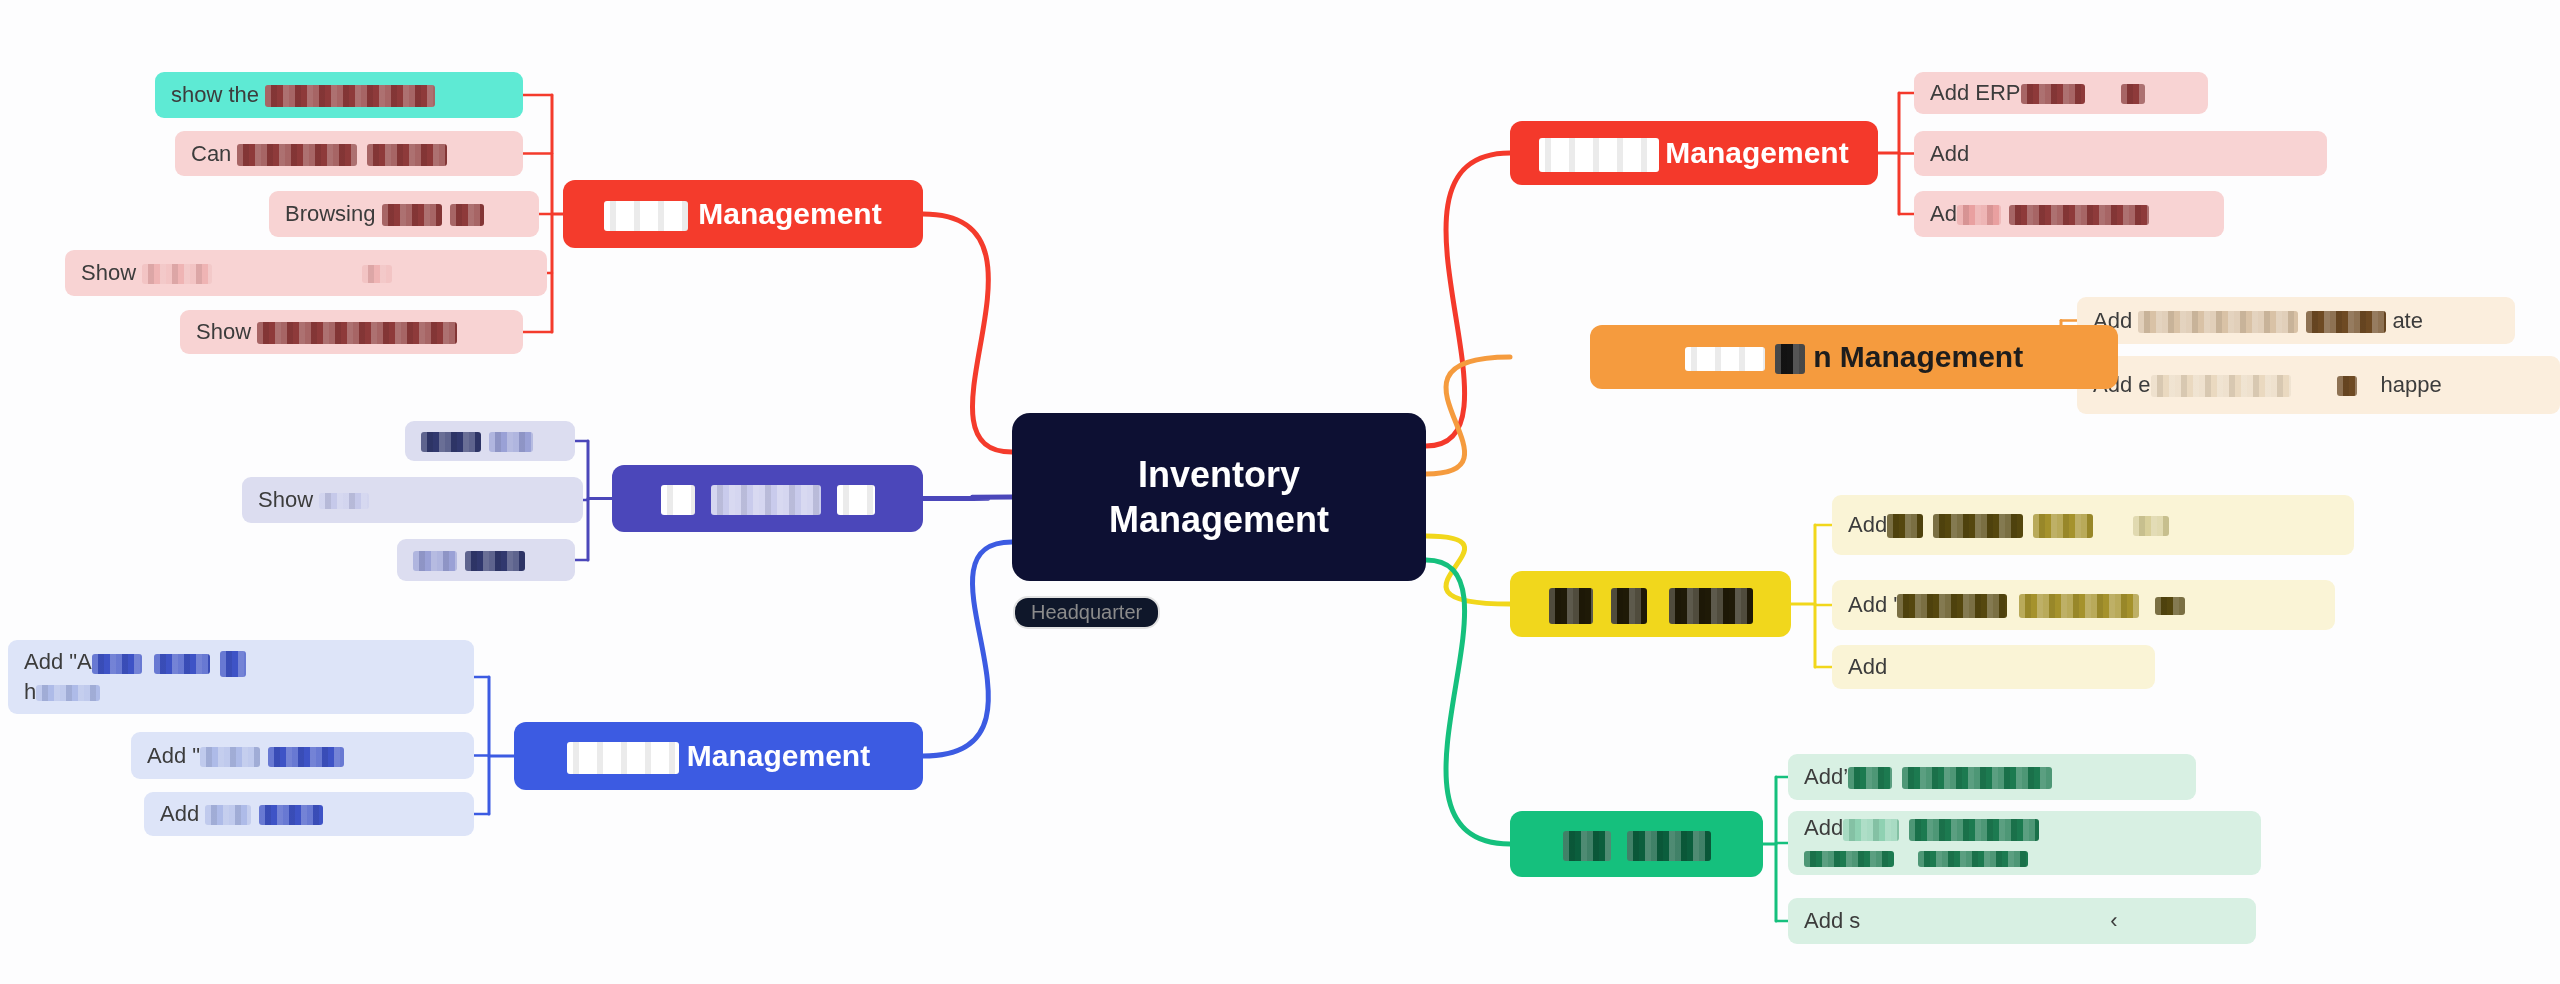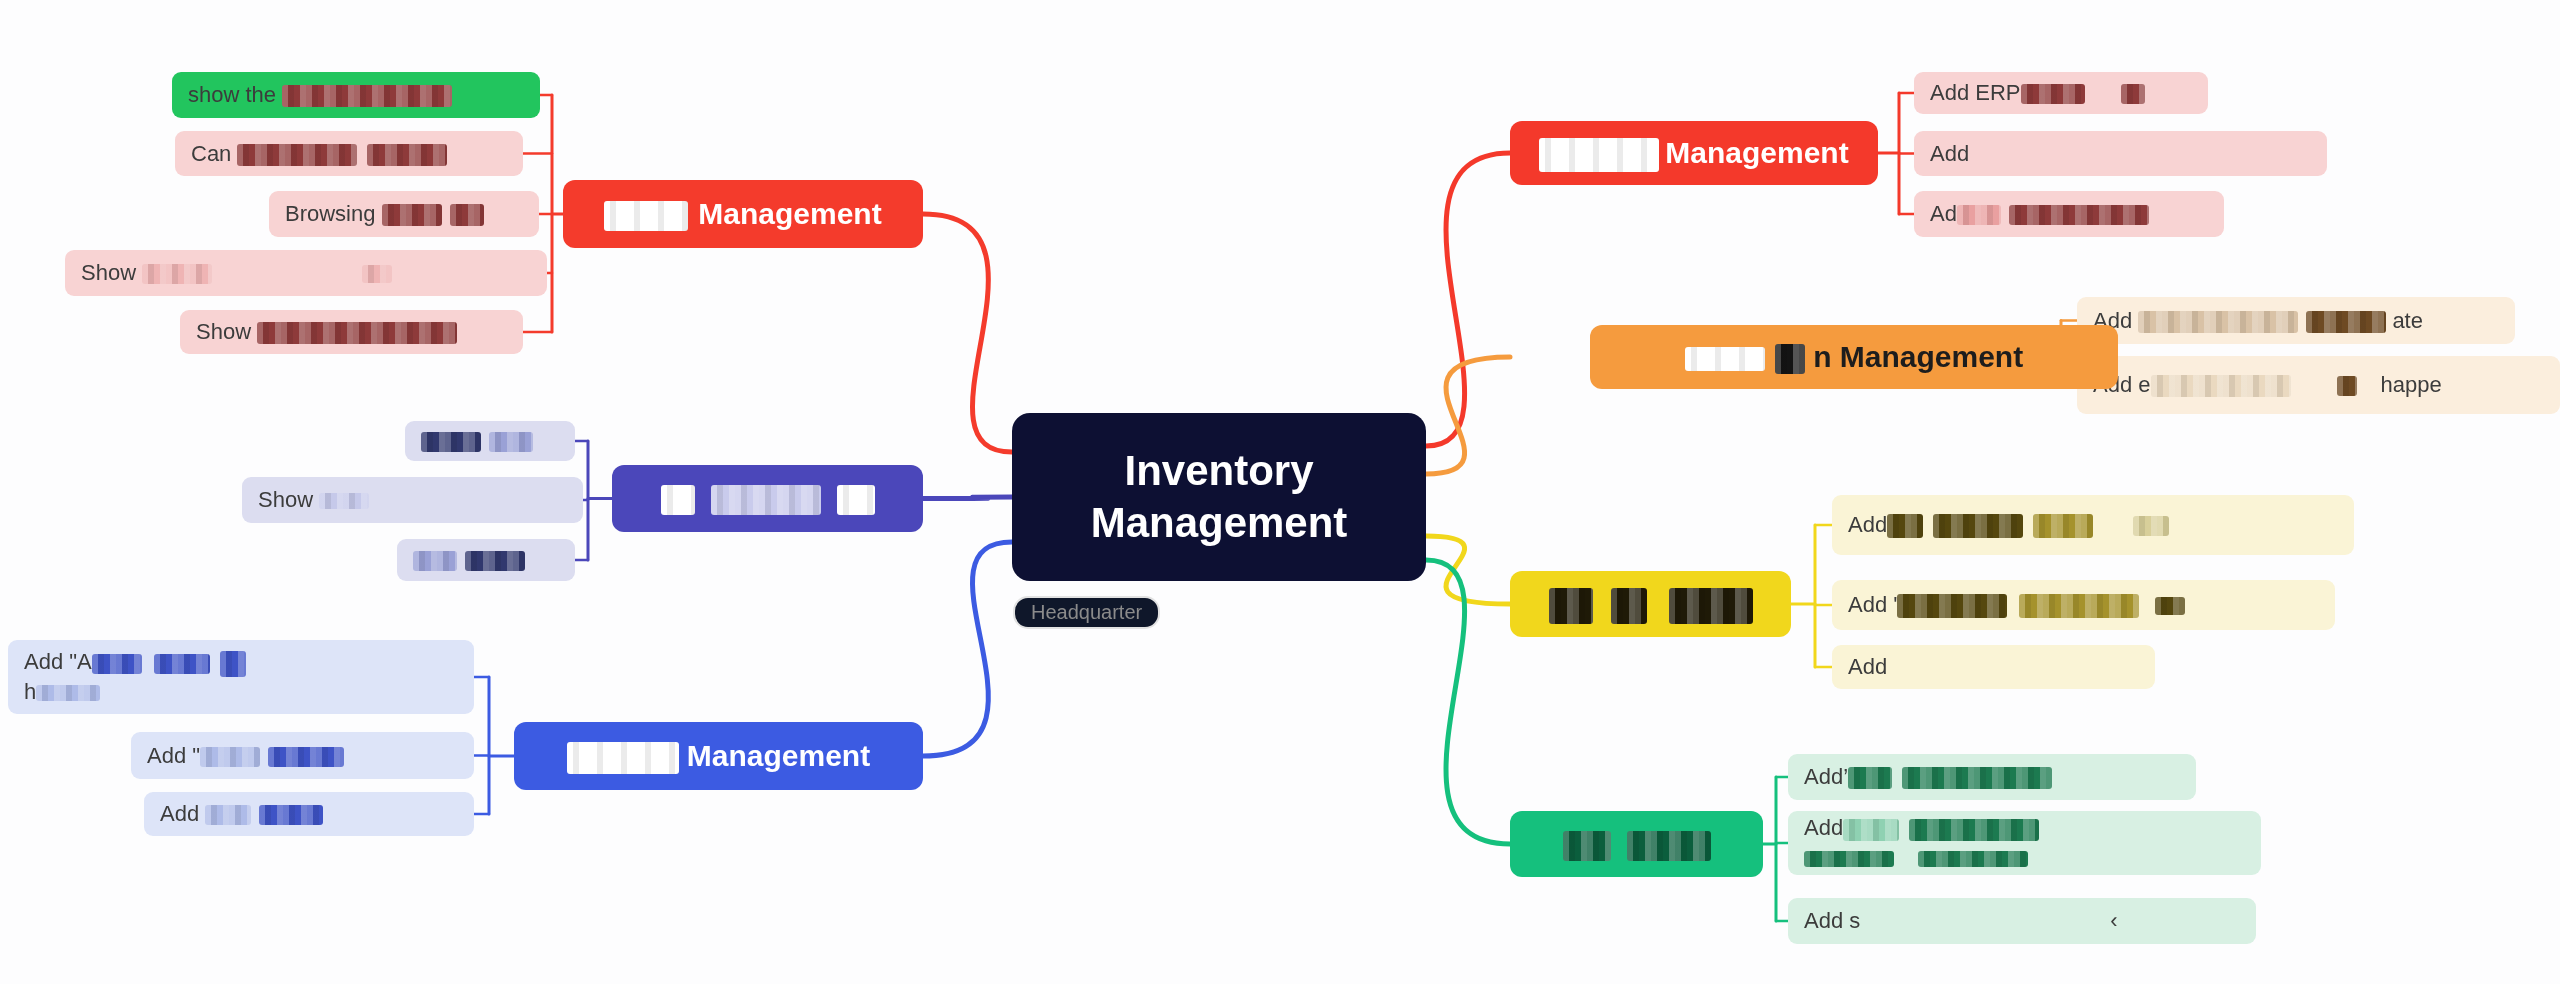--- a/index.html
+++ b/index.html
@@ -19,21 +19,21 @@
   .content{display:inline-block;white-space:nowrap;line-height:1.35;}
   .redact{
     display:inline-block;vertical-align:middle;border-radius:3px;
     background-image:repeating-linear-gradient(90deg,
       rgba(255,255,255,0.22) 0 6px, rgba(0,0,0,0.08) 6px 12px,
       rgba(255,255,255,0) 12px 18px, rgba(255,255,255,0.28) 18px 24px);
   }
   .gap{display:inline-block;height:1px;}
   #center-node{
     position:absolute;z-index:4;border-radius:18px;display:flex;flex-direction:column;
-    align-items:center;justify-content:center;font-weight:bold;font-size:42px;line-height:1.25;cursor:pointer;
+    align-items:center;justify-content:center;font-weight:bold;font-size:36px;line-height:1.25;cursor:pointer;
   }
   #hq-badge{
     position:absolute;z-index:4;background:#0f172a;border:2px solid #e2e2e2;color:#8b8b8b;
     font-size:20px;padding:3px 16px;border-radius:15px;cursor:pointer;white-space:nowrap;
   }
 </style>
 </head>
 <body>
 
 <div id="canvas">
@@ -79,21 +79,21 @@
       <path d="M 1776 777 L 1776 921" stroke="#15c07d" stroke-width="3" fill="none" stroke-linecap="round"></path>
       <path d="M 1763 844 L 1776 844" stroke="#15c07d" stroke-width="3" fill="none" stroke-linecap="round"></path>
       <path d="M 1776 777 L 1788 777" stroke="#15c07d" stroke-width="2.5" fill="none" stroke-linecap="round"></path>
       <path d="M 1776 843 L 1788 843" stroke="#15c07d" stroke-width="2.5" fill="none" stroke-linecap="round"></path>
       <path d="M 1776 921 L 1788 921" stroke="#15c07d" stroke-width="2.5" fill="none" stroke-linecap="round"></path>
     </svg>
   <div id="branches">
       <div class="bnode" style="left: 563px; top: 180px; width: 360px; height: 68px; background: rgb(244, 59, 44); color: rgb(255, 255, 255);">
         <span class="content"><span class="redact" style="width: 84px; height: 30px; background-color: rgb(255, 255, 255);"></span><span class="gap" style="width: 10px;"></span><span>Management</span></span>
       </div>
-      <div class="leaf" style="left: 172px; top: 72px; width: 368px; height: 46px; background: #22c55e;">
+      <div class="leaf" style="left: 155px; top: 72px; width: 368px; height: 46px; background: #5eead4;">
         <span class="content"><span>show the </span><span class="redact" style="width: 170px; height: 22px; background-color: rgb(142, 58, 58);"></span></span>
       </div>
       <div class="leaf" style="left: 175px; top: 131px; width: 348px; height: 45px; background: rgb(248, 211, 211);">
         <span class="content"><span>Can </span><span class="redact" style="width: 120px; height: 22px; background-color: rgb(142, 58, 58);"></span><span class="gap" style="width: 10px;"></span><span class="redact" style="width: 80px; height: 22px; background-color: rgb(142, 58, 58);"></span></span>
       </div>
       <div class="leaf" style="left: 269px; top: 191px; width: 270px; height: 46px; background: rgb(248, 211, 211);">
         <span class="content"><span>Browsing </span><span class="redact" style="width: 60px; height: 22px; background-color: rgb(142, 58, 58);"></span><span class="gap" style="width: 8px;"></span><span class="redact" style="width: 34px; height: 22px; background-color: rgb(142, 58, 58);"></span></span>
       </div>
       <div class="leaf" style="left: 65px; top: 250px; width: 482px; height: 46px; background: rgb(248, 211, 211);">
         <span class="content"><span>Show </span><span class="redact" style="width: 70px; height: 20px; background-color: rgb(239, 180, 180);"></span><span class="gap" style="width: 150px;"></span><span class="redact" style="width: 30px; height: 18px; background-color: rgb(239, 180, 180);"></span></span>

